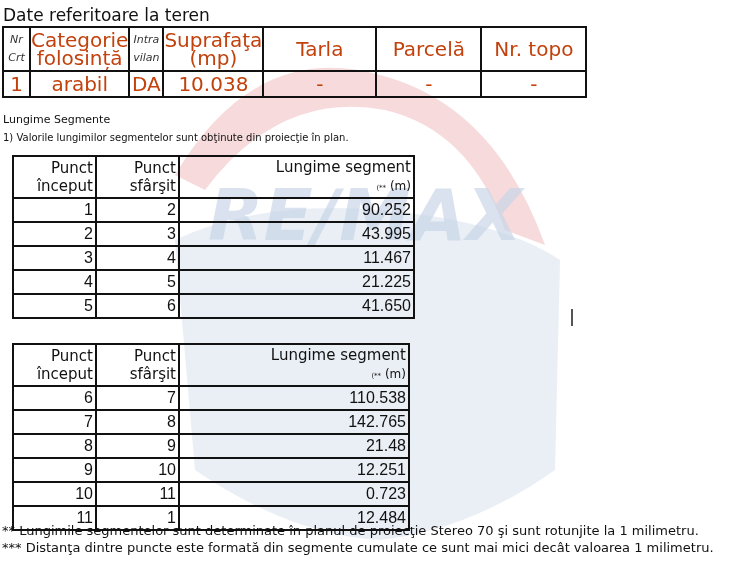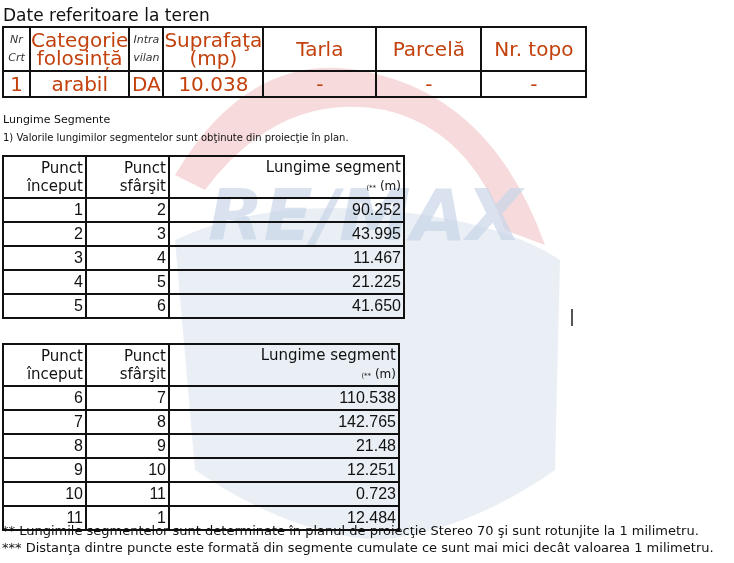--- a/index.html
+++ b/index.html
@@ -8,21 +8,21 @@
   .abs { position:absolute; }
   .title { left:3px; top:5px; font-size:17px; line-height:20px;text-align:center; }
   table { border-collapse:collapse; position:absolute; background:transparent; }
   td { border:2px solid #111; padding:0; }
   #t1 { left:2px; top:26px; }
   #t1 td { text-align:center; font-size:20px; color:#c2410c; }
   #t1 .hdr td { height:42px; line-height:18px; }
   #t1 .row td { height:24px; }
   #t1 .small { font-size:11px; line-height:13px; color:#333;font-style:italic; }
   .sec { left:3px; font-size:11px; line-height:18px; }
-  .seg { left:2px; }
+  .seg { left:12px; }
   .seg td { font-family:"Liberation Sans", sans-serif; font-size:16px; text-align:right; padding-right:2px; height:22px; line-height:22px; }
   .seg .hdr td { font-family:"DejaVu Sans", sans-serif; font-size:15px; line-height:18px; height:40px; vertical-align:middle; }
   .seg .unit { font-size:12px; }
   .seg .unit .ast { font-size:7px; }
   .note { left:2px; font-size:13px; line-height:16px; color:#111; }
   .cursor { left:571px; top:309px; width:2px; height:17px; background:#555; }
 </style>
 </head>
 <body>
 

